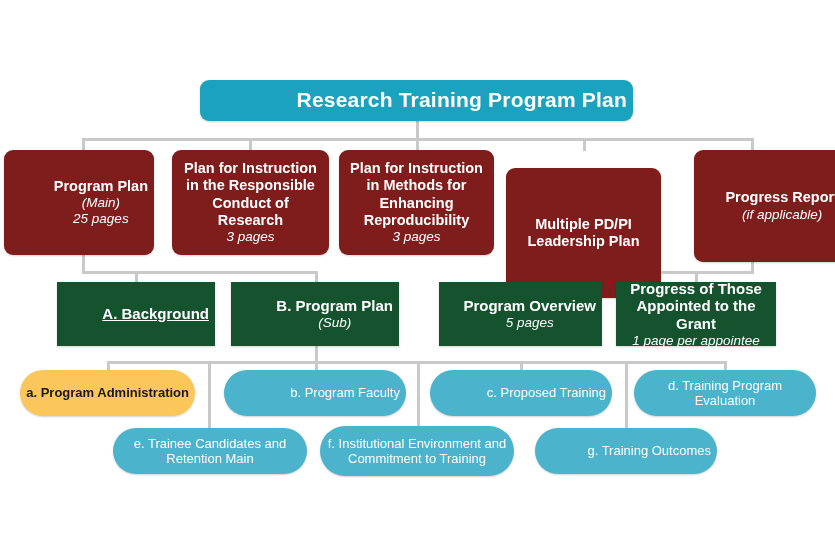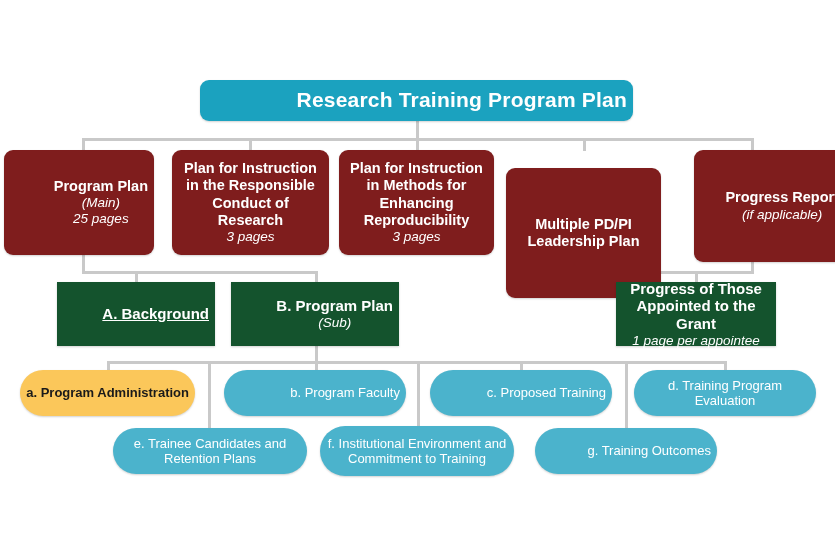--- a/index.html
+++ b/index.html
@@ -170,20 +170,26 @@
     </div>
   </div>
 
   <div class="node lvl-mid" style="left:231px; top:282px; width:168px; height:64px;">
     <div>
       <span class="lbl">B. Program Plan</span>
       <span class="sub">(Sub)</span>
     </div>
   </div>
 
+  <div class="node lvl-mid" style="left:439px; top:282px; width:163px; height:64px;">
+    <div>
+      <span class="lbl">Program Overview</span>
+      <span class="sub2">5 pages</span>
+    </div>
+  </div>
 
   <div class="node lvl-mid" style="left:616px; top:282px; width:160px; height:64px;">
     <div>
       <span class="lbl">Progress of Those Appointed to the Grant</span>
       <span class="sub2">1 page per appointee</span>
     </div>
   </div>
 
   <div class="node lvl-pill hl" style="left:20px; top:370px; width:175px; height:46px;">
     <span class="lbl">a. Program Administration</span>
@@ -195,21 +201,21 @@
 
   <div class="node lvl-pill" style="left:430px; top:370px; width:182px; height:46px;">
     <span class="lbl">c. Proposed Training</span>
   </div>
 
   <div class="node lvl-pill" style="left:634px; top:370px; width:182px; height:46px;">
     <span class="lbl">d. Training Program Evaluation</span>
   </div>
 
   <div class="node lvl-pill" style="left:113px; top:428px; width:194px; height:46px;">
-    <span class="lbl">e. Trainee Candidates and Retention Plans</span>
+    <span class="lbl">e. Trainee Candidates and Retention Main</span>
   </div>
 
   <div class="node lvl-pill" style="left:320px; top:426px; width:194px; height:50px;">
     <span class="lbl">f. Institutional Environment and Commitment to Training</span>
   </div>
 
   <div class="node lvl-pill" style="left:535px; top:428px; width:182px; height:46px;">
     <span class="lbl">g. Training Outcomes</span>
   </div>
 

